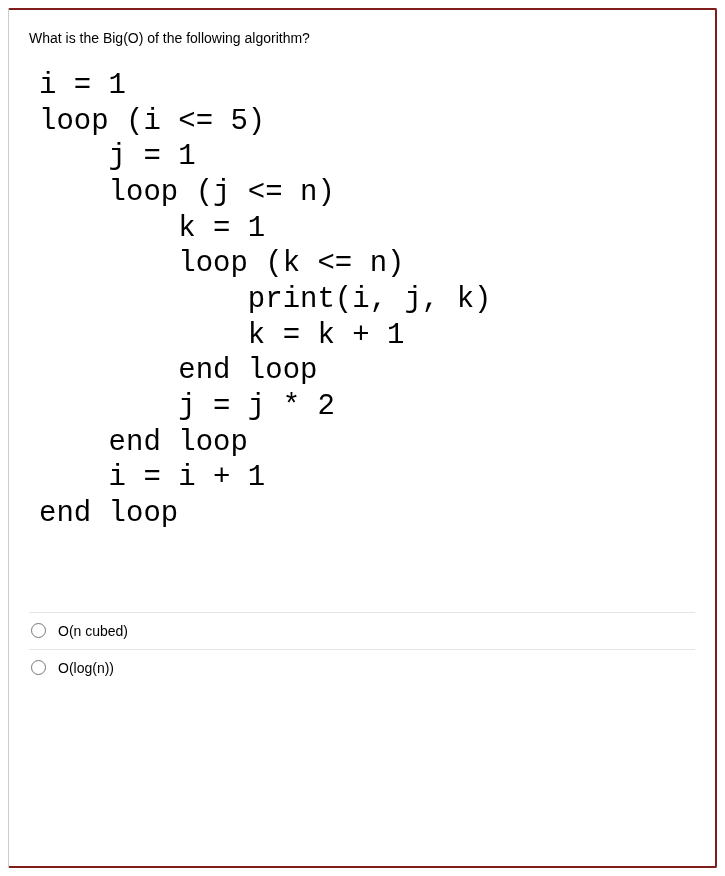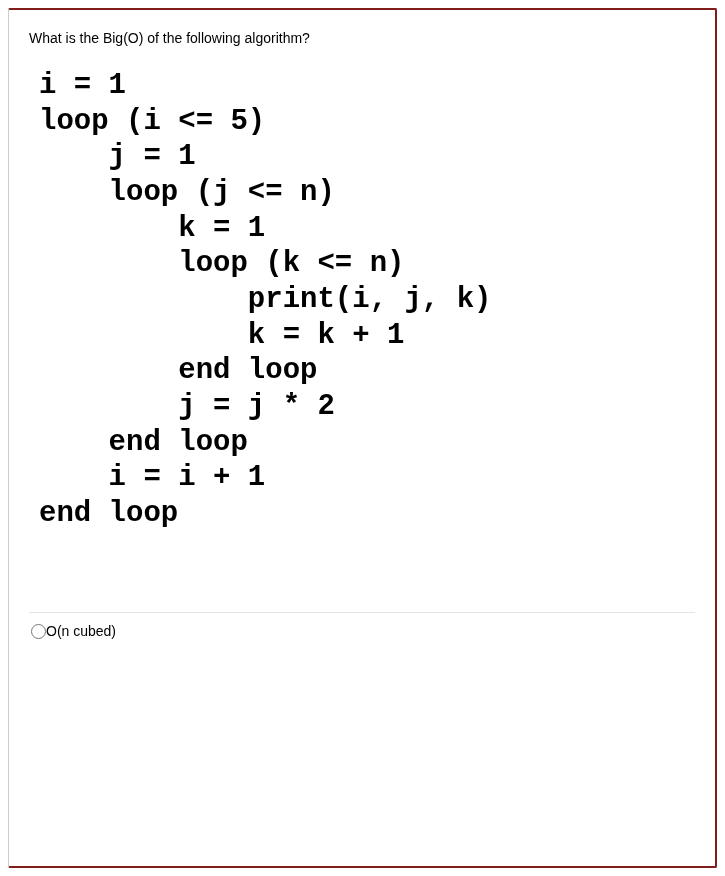--- a/index.html
+++ b/index.html
@@ -22,38 +22,38 @@
       height: 100%;
     }
     .question-text {
       font-size: 14px;
       color: #000;
       margin-bottom: 22px;
     }
     .code-block {
       font-family: "Courier New", Courier, monospace;
       font-size: 29px;
-      font-weight: bold;
+      font-weight: normal;
       line-height: 1.23;
       white-space: pre;
       color: #000;
       margin-bottom: 80px;
       margin-left: 10px;
     }
     .options {
       display: flex;
       flex-direction: column;
     }
     .option {
       display: flex;
-      align-items: flex-end;
+      align-items: flex-start;
       padding: 10px 0;
       border-top: 1px solid #e5e5e5;
       cursor: pointer;
-      gap: 0;
+      gap: 12px;
     }
     .option input[type="radio"] {
       width: 15px;
       height: 15px;
       cursor: pointer;
       margin-left: 2px;
     }
     .option-label {
       font-size: 14px;
       color: #000;
@@ -75,14 +75,18 @@
         end loop
         j = j * 2
     end loop
     i = i + 1
 end loop</pre>
   <div class="options">
     <label class="option">
       <input type="radio" name="bigO" style="">
       <span class="option-label">O(n cubed)</span>
     </label>
+    <label class="option">
+      <input type="radio" name="bigO" style="">
+      <span class="option-label">O(log(n))</span>
+    </label>
   </div>
 </div>
 
 </body></html>

